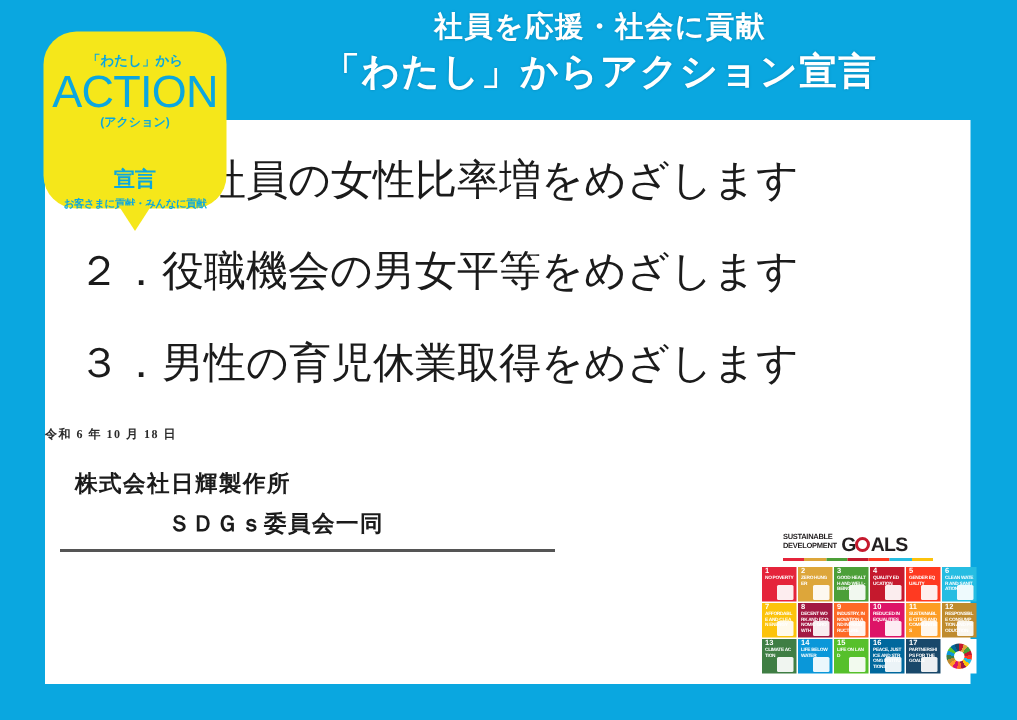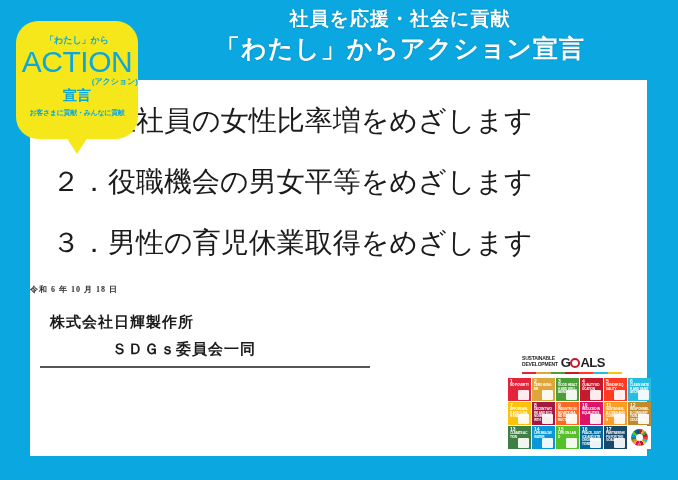--- a/index.html
+++ b/index.html
@@ -50,21 +50,21 @@
   }
   #header .line2 {
     font-size: 25px;
     line-height: 32px;
     white-space: nowrap;
   }
 
   
   #badge {
     position: absolute;
-    left: 16px;
+    left: 29px;
     top: 21px;
     width: 122px;
     height: 118px;
     background: #f5e71a;
     border-radius: 22px;
     text-align: center;
     z-index: 5;
   }
   #badge:after {
     content: "";
@@ -304,22 +304,22 @@
   <div id="card" style="background: rgb(255, 255, 255);"></div>
 
   <div id="header" style="color: rgb(255, 255, 255);">
     <div class="line1">社員を応援・社会に貢献</div>
     <div class="line2">「わたし」からアクション宣言</div>
   </div>
 
   <div id="badge" style="background: rgb(245, 231, 26);">
     <div class="b-small" style="color: rgb(10, 167, 224);">「わたし」から</div>
     <div class="b-action" style="color: rgb(10, 167, 224);">ACTION</div>
-    <div class="b-kana" style="color: rgb(10, 167, 224); text-align: right;">(アクション)</div>
-    <div class="b-sengen" style="color: rgb(10, 167, 224);">宣言</div>
+    <div class="b-kana" style="color: rgb(10, 167, 224);">(アクション)</div>
+    <div class="b-sengen" style="color: rgb(10, 167, 224); margin-top: 24px;">宣言</div>
     <div class="b-tag" style="color: rgb(10, 167, 224);">お客さまに貢献・みんなに貢献</div>
   </div>
 
   <div id="decl-list">
     <div class="decl-item">１．正社員の女性比率増をめざします</div>
     <div class="decl-item">２．役職機会の男女平等をめざします</div>
     <div class="decl-item">３．男性の育児休業取得をめざします</div>
   </div>
 
   <div id="sig-block">

